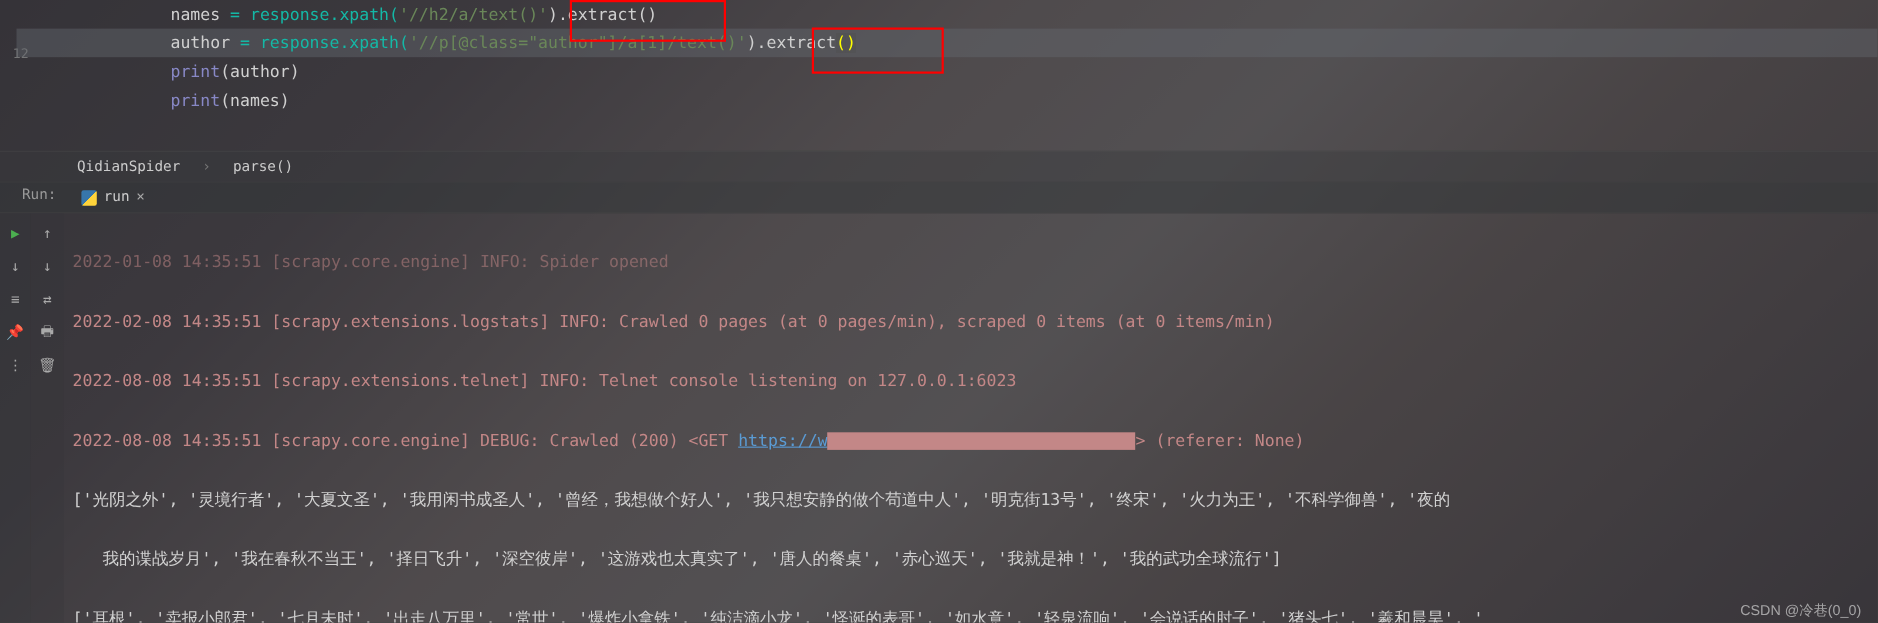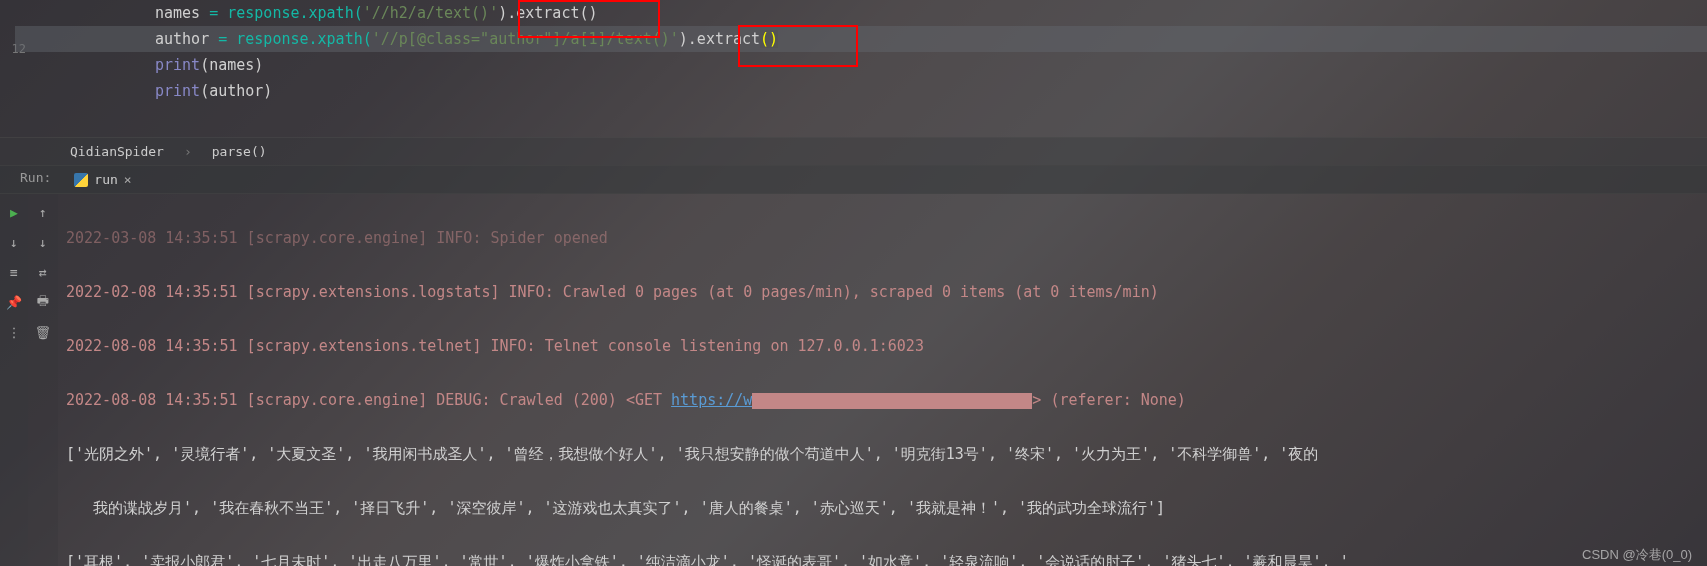--- a/index.html
+++ b/index.html
@@ -204,23 +204,23 @@
   <div class="editor-area">
     <div class="red-box red-box-1"></div>
     <div class="red-box red-box-2"></div>
 
     <div class="gutter-ln" style="top:42px;">12</div>
 
     <div class="code-line"><span class="kw-var">names</span><span class="kw-eq"> = response.xpath(</span><span class="kw-string">'//h2/a/text()'</span><span class="kw-method">).extract()</span></div>
 
     <div class="code-line highlighted"><span class="kw-var">author</span><span class="kw-eq"> = response.xpath(</span><span class="kw-string">'//p[@class="author"]/a[1]/text()'</span><span class="kw-method">).extract</span><span class="kw-paren-highlight">(</span><span class="kw-paren-highlight">)</span></div>
 
+    <div class="code-line"><span class="kw-print">print</span><span class="kw-paren">(author)</span></div>
+
     <div class="code-line"><span class="kw-print">print</span><span class="kw-paren">(names)</span></div>
-
-    <div class="code-line"><span class="kw-print">print</span><span class="kw-paren">(author)</span></div>
   </div>
 
   <div class="breadcrumb-bar">
     <span class="breadcrumb-item">QidianSpider</span>
     <span style="color:#777;">›</span>
     <span class="breadcrumb-item">parse()</span>
   </div>
 
   <div class="run-bar">
     <span class="run-label">Run:</span>
@@ -240,21 +240,21 @@
       <div class="ci">⋮</div>
     </div>
     <div class="console-icons-2">
       <div class="ci">↑</div>
       <div class="ci">↓</div>
       <div class="ci">⇄</div>
       <div class="ci">🖶</div>
       <div class="ci">🗑</div>
     </div>
     <div class="console-output">
-<div class="log-line pink" style="opacity:0.5;">2022-03-08 14:35:51 [scrapy.core.engine] INFO: Spider opened</div>
+<div class="log-line pink" style="opacity:0.5;">2022-01-08 14:35:51 [scrapy.core.engine] INFO: Spider opened</div>
 <div class="log-line pink">2022-02-08 14:35:51 [scrapy.extensions.logstats] INFO: Crawled 0 pages (at 0 pages/min), scraped 0 items (at 0 items/min)</div>
 <div class="log-line pink">2022-08-08 14:35:51 [scrapy.extensions.telnet] INFO: Telnet console listening on 127.0.0.1:6023</div>
 <div class="log-line"><span class="pink">2022-08-08 14:35:51 [scrapy.core.engine] DEBUG: Crawled (200) &lt;GET </span><span class="blue-link">https://w</span><span class="redacted" style="width:280px;">&nbsp;</span><span class="pink">&gt; (referer: None)</span></div>
 <div class="log-line grey-light">['光阴之外', '灵境行者', '大夏文圣', '我用闲书成圣人', '曾经，我想做个好人', '我只想安静的做个苟道中人', '明克街13号', '终宋', '火力为王', '不科学御兽', '夜的</div>
 <div class="log-line grey-light">   我的谍战岁月', '我在春秋不当王', '择日飞升', '深空彼岸', '这游戏也太真实了', '唐人的餐桌', '赤心巡天', '我就是神！', '我的武功全球流行']</div>
 <div class="log-line grey-light">['耳根', '卖报小郎君', '七月未时', '出走八万里', '常世', '爆炸小拿铁', '纯洁滴小龙', '怪诞的表哥', '如水意', '轻泉流响', '会说话的肘子', '猪头七', '羲和晨昊', '</div>
 
 
 
 

